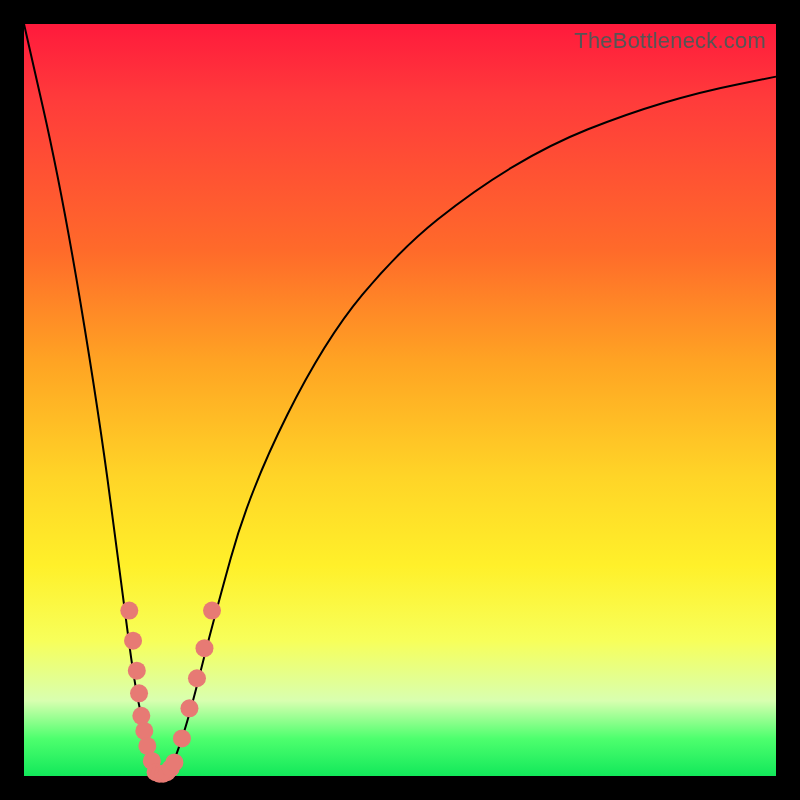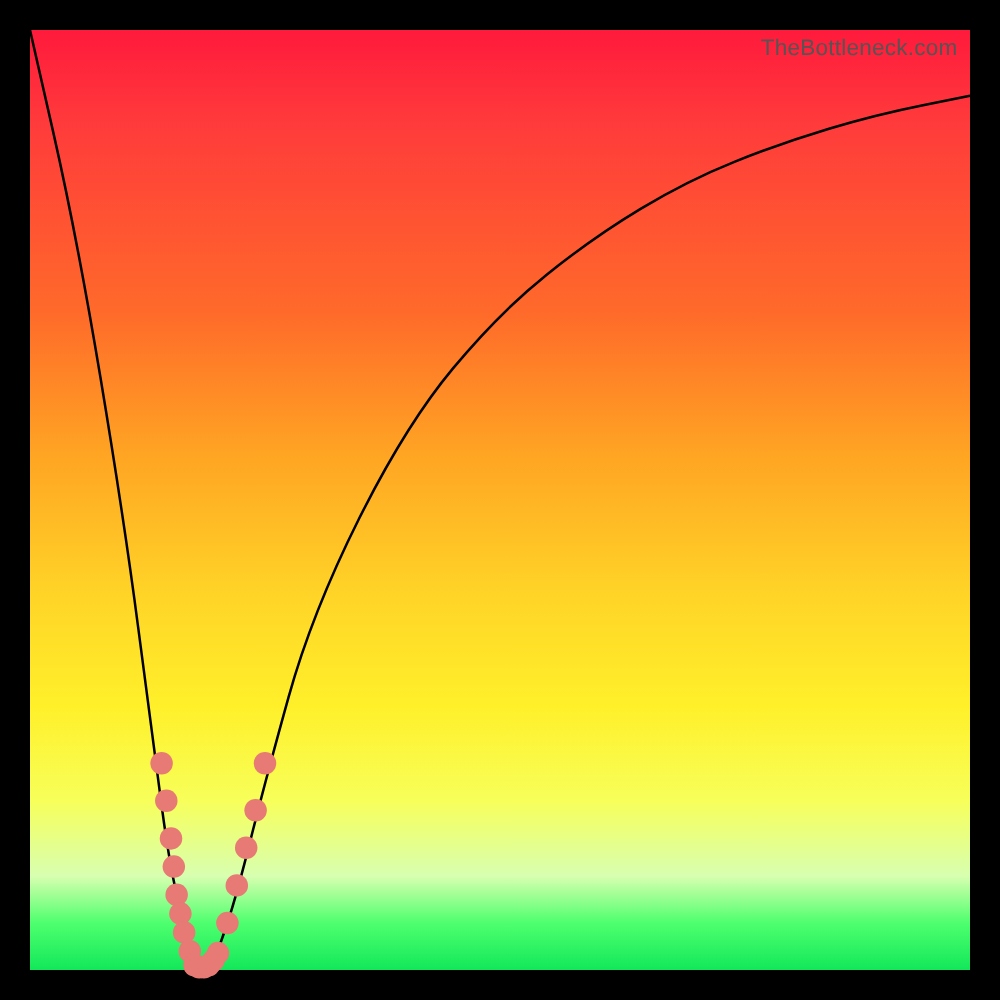--- a/index.html
+++ b/index.html
@@ -38,21 +38,21 @@
       #d8ffb0 90%,
       #4eff6e 95%,
       #12e85a 100%
     );
   }
   .watermark {
     position: absolute;
     top: 4px;
     right: 10px;
     color: #555;
-    font-size: 18px;
+    font-size: 22px;
     font-weight: 500;
     letter-spacing: 0.2px;
     user-select: none;
   }
   svg.curves {
     position: absolute;
     left: 0;
     top: 0;
     width: 752px;
     height: 752px;

